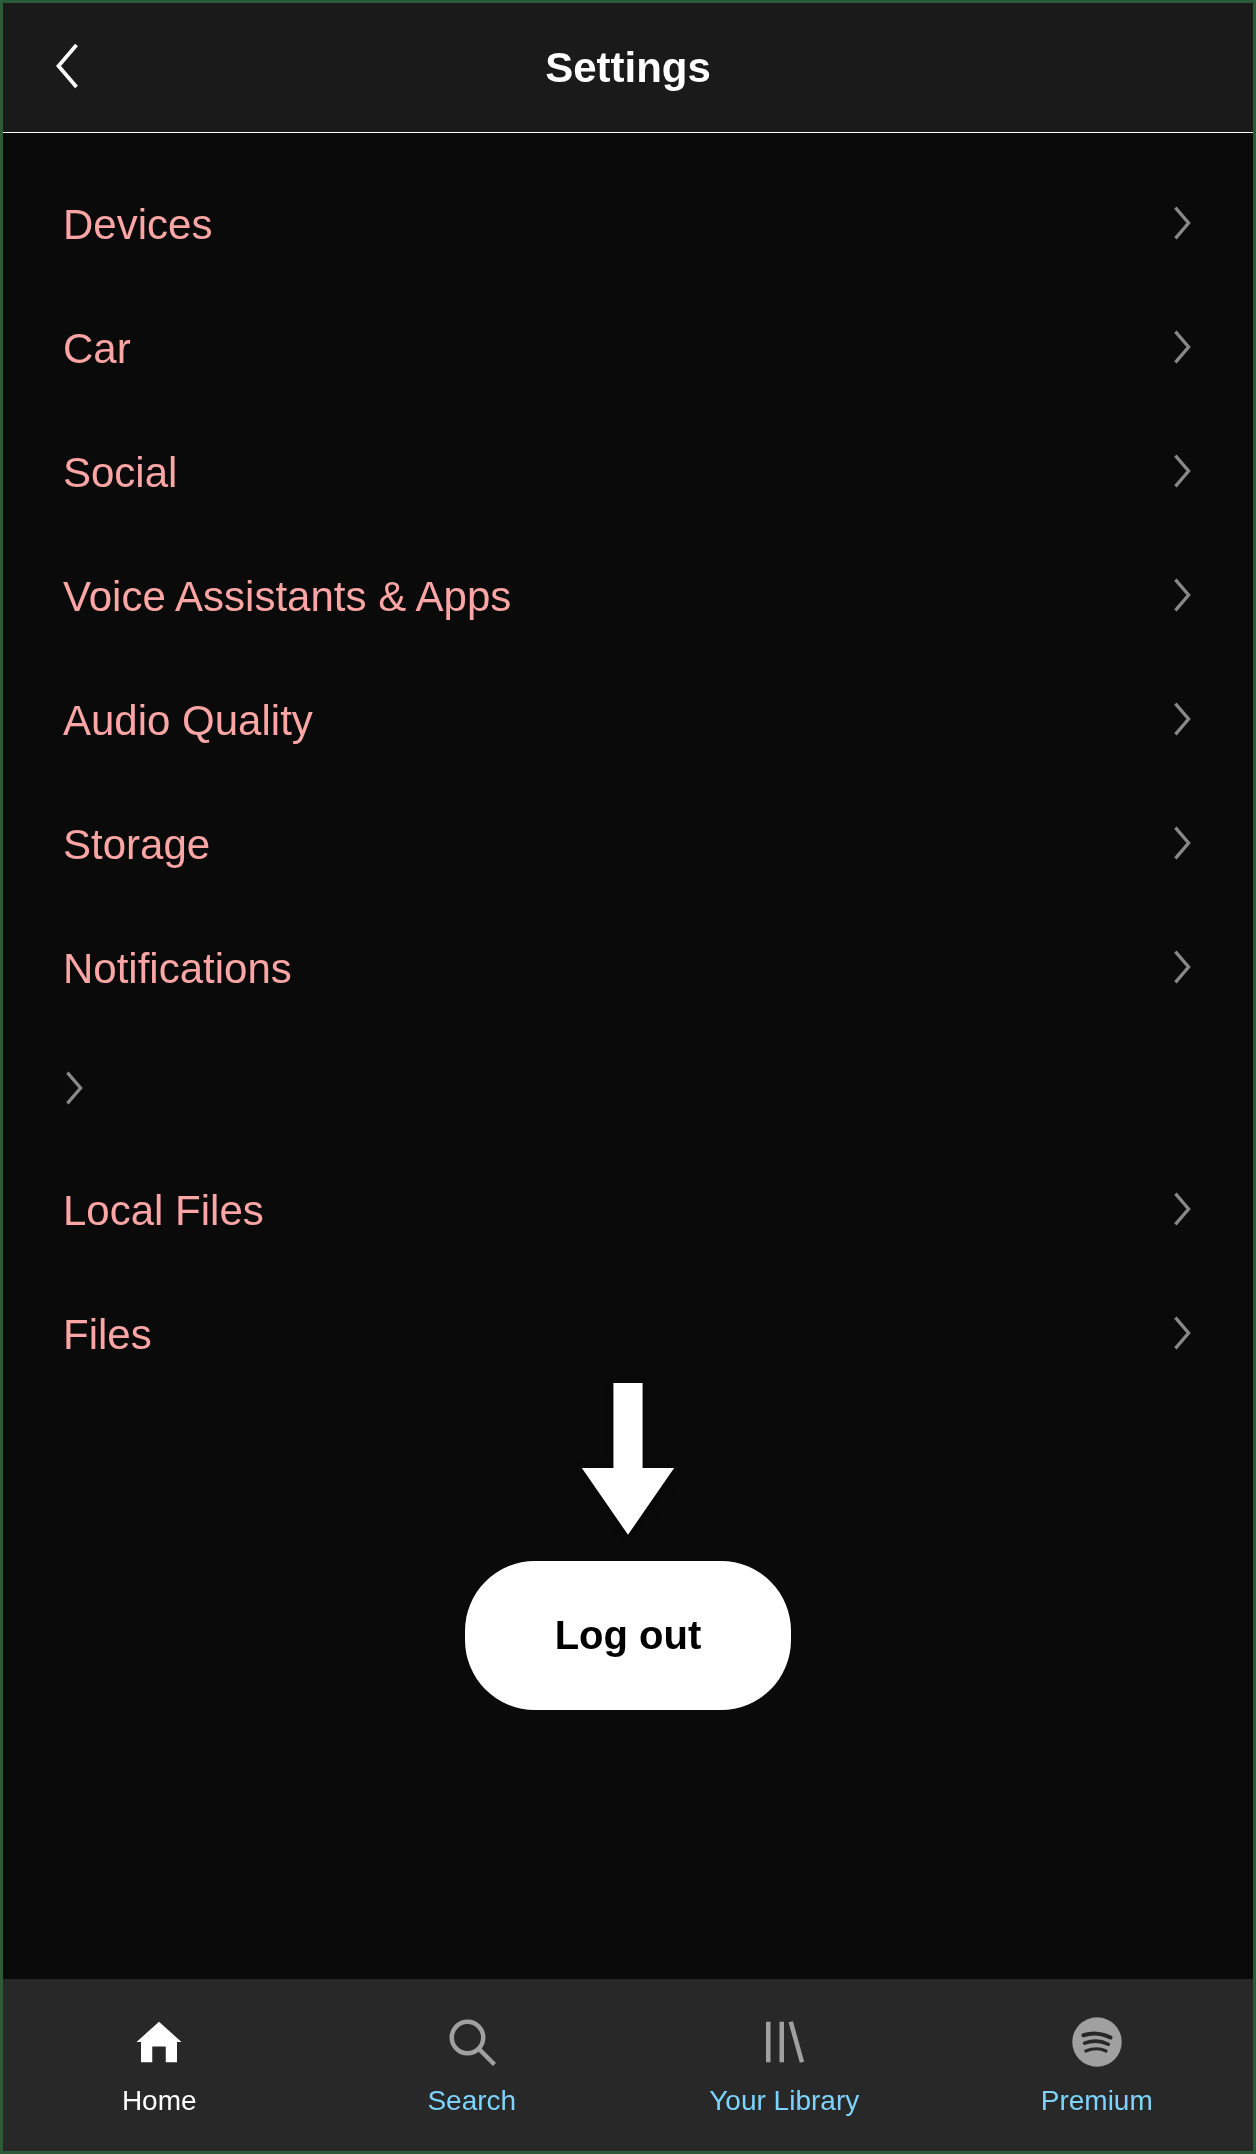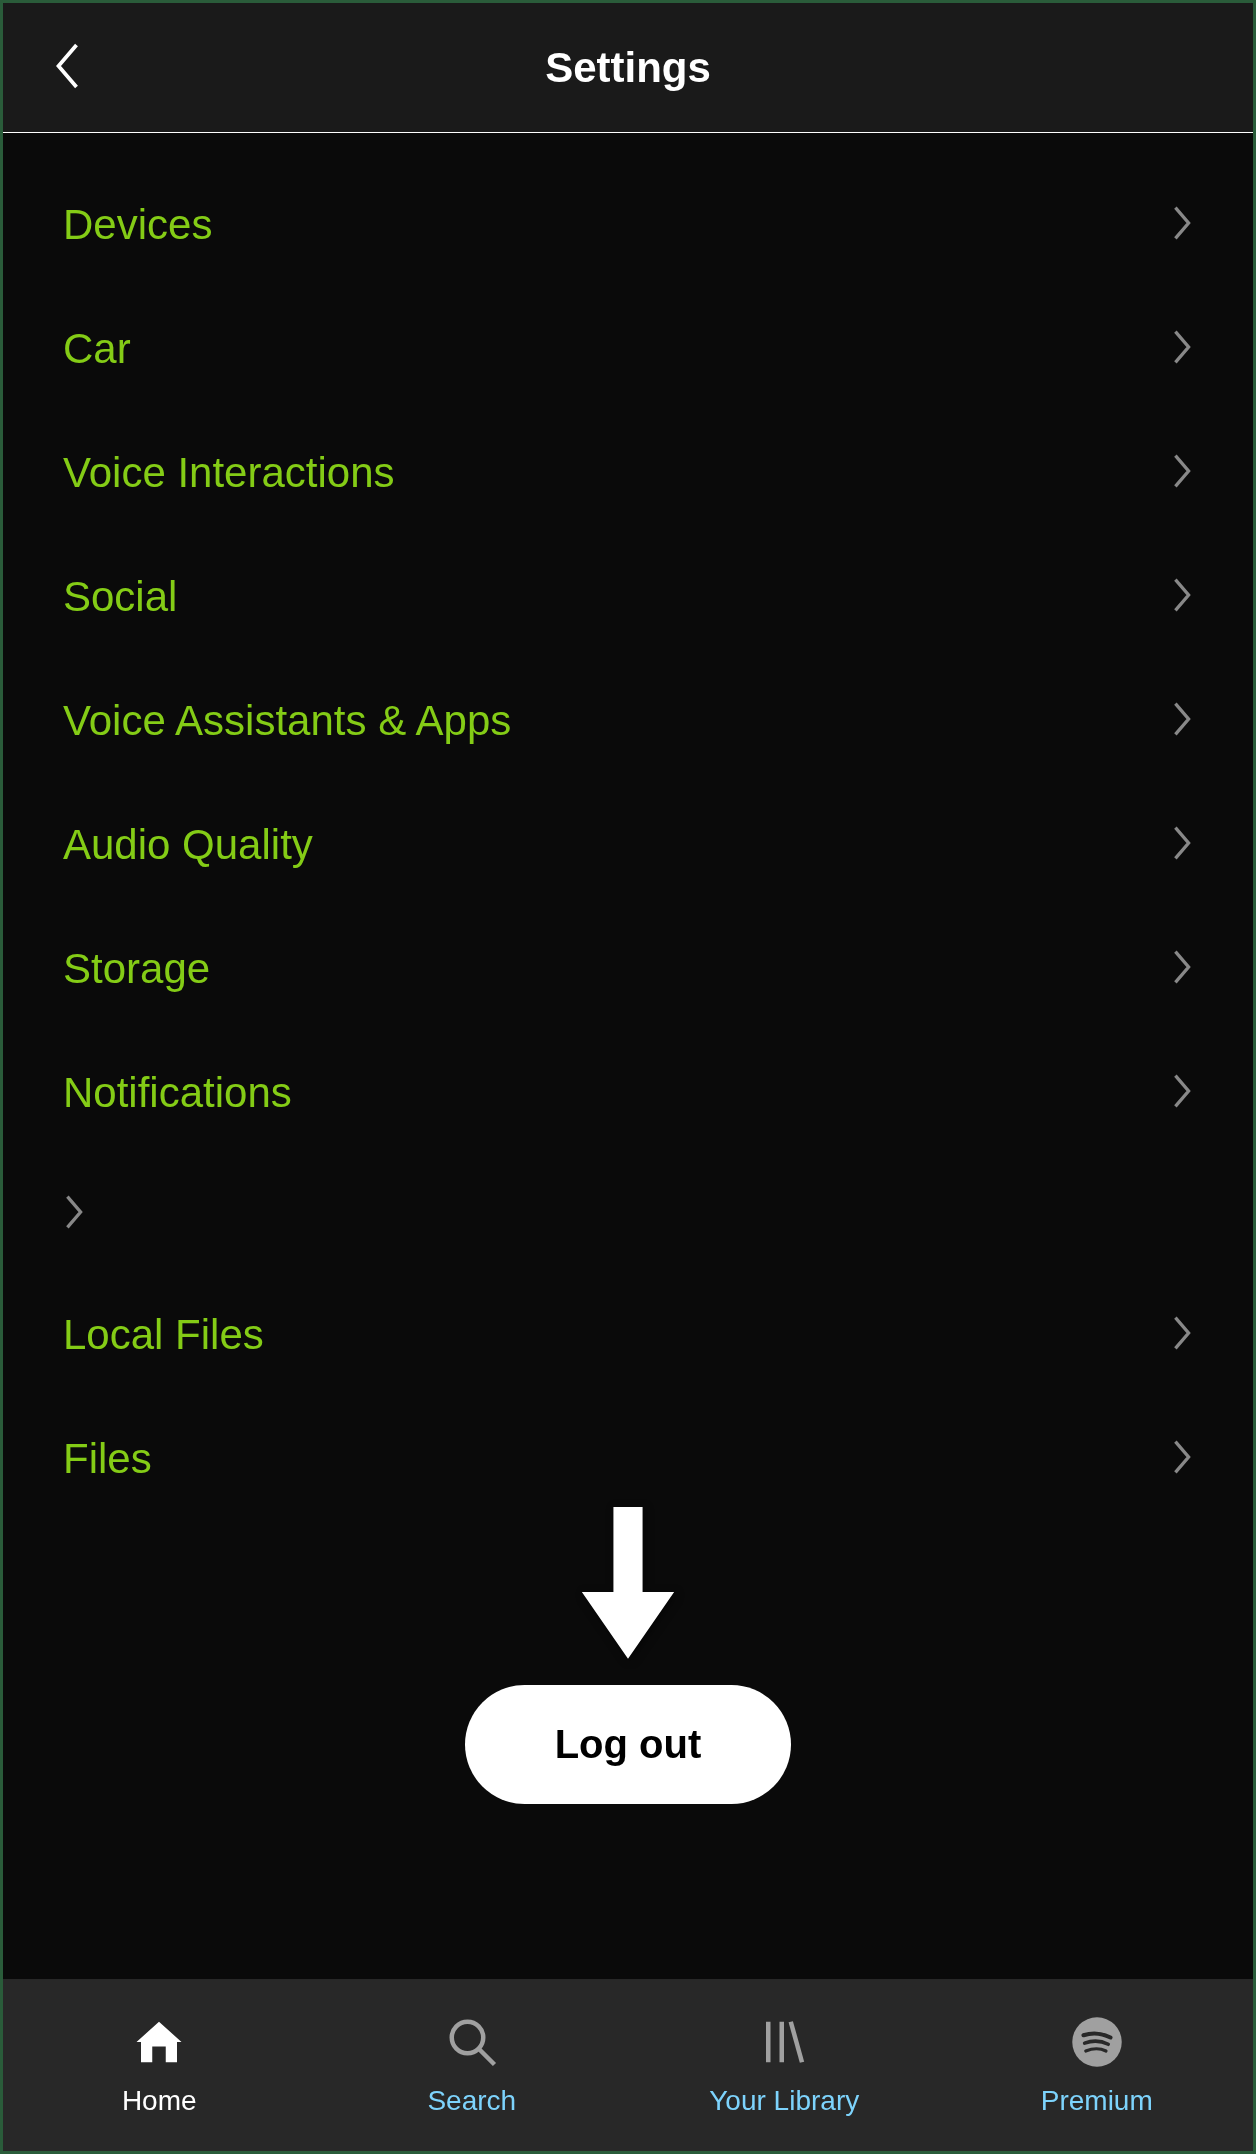--- a/index.html
+++ b/index.html
@@ -54,21 +54,21 @@
     .settings-item {
       display: flex;
       align-items: center;
       justify-content: space-between;
       padding: 38px 60px 38px 60px;
       cursor: pointer;
     }
     .settings-item-label {
       font-size: 42px;
       font-weight: 400;
-      color: #84cc16;
+      color: #fca5a5;
       text-align: center;
     }
     .chevron-right {
       color: #888888;
     }
     .chevron-right svg {
       width: 22px;
       height: 38px;
     }
     .arrow-container {
@@ -88,21 +88,21 @@
     .logout-container {
       display: flex;
       justify-content: center;
       padding: 0 0 90px 0;
     }
     .logout-button {
       background: #ffffff;
       color: #000000;
       font-size: 40px;
       font-weight: 700;
-      padding: 37px 90px;
+      padding: 52px 90px;
       border-radius: 70px;
       cursor: pointer;
       border: none;
     }
     .bottom-nav {
       background: #282828;
       height: 172px;
       display: flex;
       align-items: center;
       justify-content: space-around;
@@ -159,28 +159,20 @@
   </div>
   <div class="settings-item">
     <span class="settings-item-label">Car</span>
     <span class="chevron-right">
       <svg viewBox="0 0 20 32" fill="none" stroke="#888888" stroke-width="3">
           <polyline points="4,2 16,16 4,30"></polyline>
         </svg>
     </span>
   </div>
   <div class="settings-item">
-    <span class="settings-item-label">Voice Interactions</span>
-    <span class="chevron-right">
-      <svg viewBox="0 0 20 32" fill="none" stroke="#888888" stroke-width="3">
-          <polyline points="4,2 16,16 4,30"></polyline>
-        </svg>
-    </span>
-  </div>
-  <div class="settings-item">
     <span class="settings-item-label">Social</span>
     <span class="chevron-right">
       <svg viewBox="0 0 20 32" fill="none" stroke="#888888" stroke-width="3">
           <polyline points="4,2 16,16 4,30"></polyline>
         </svg>
     </span>
   </div>
   <div class="settings-item">
     <span class="settings-item-label">Voice Assistants &amp; Apps</span>
     <span class="chevron-right">

